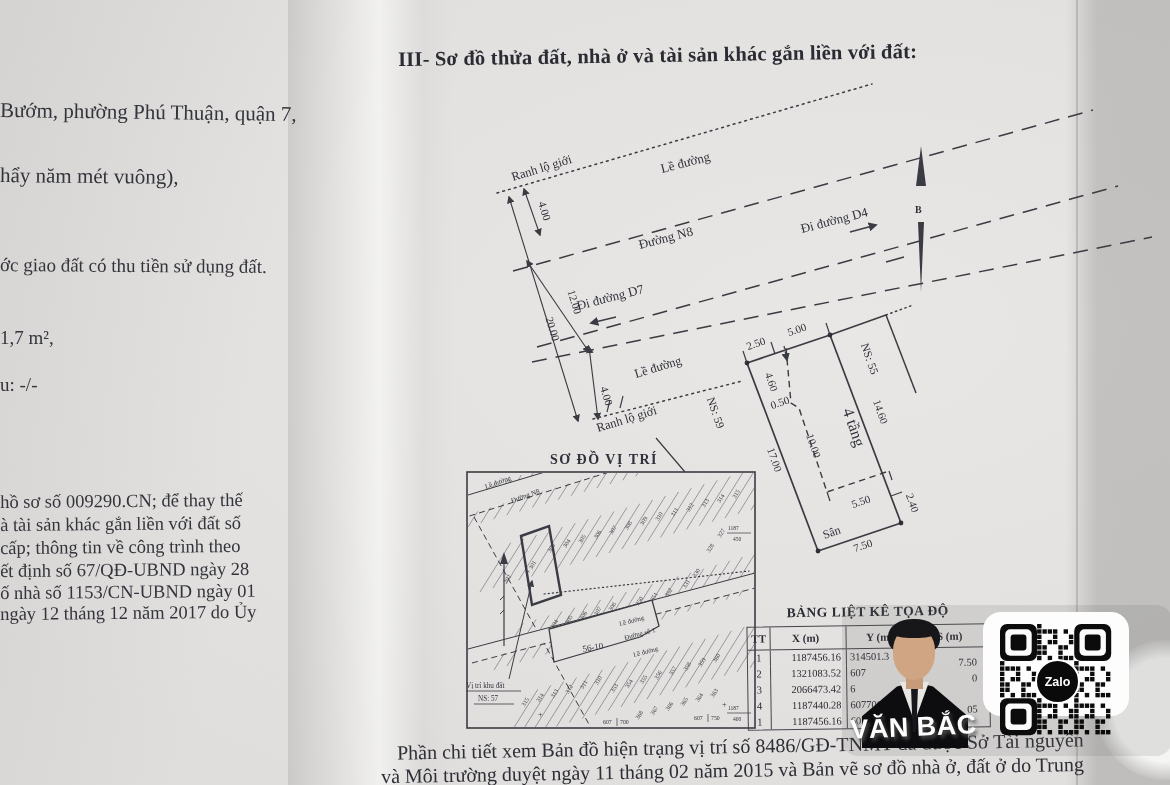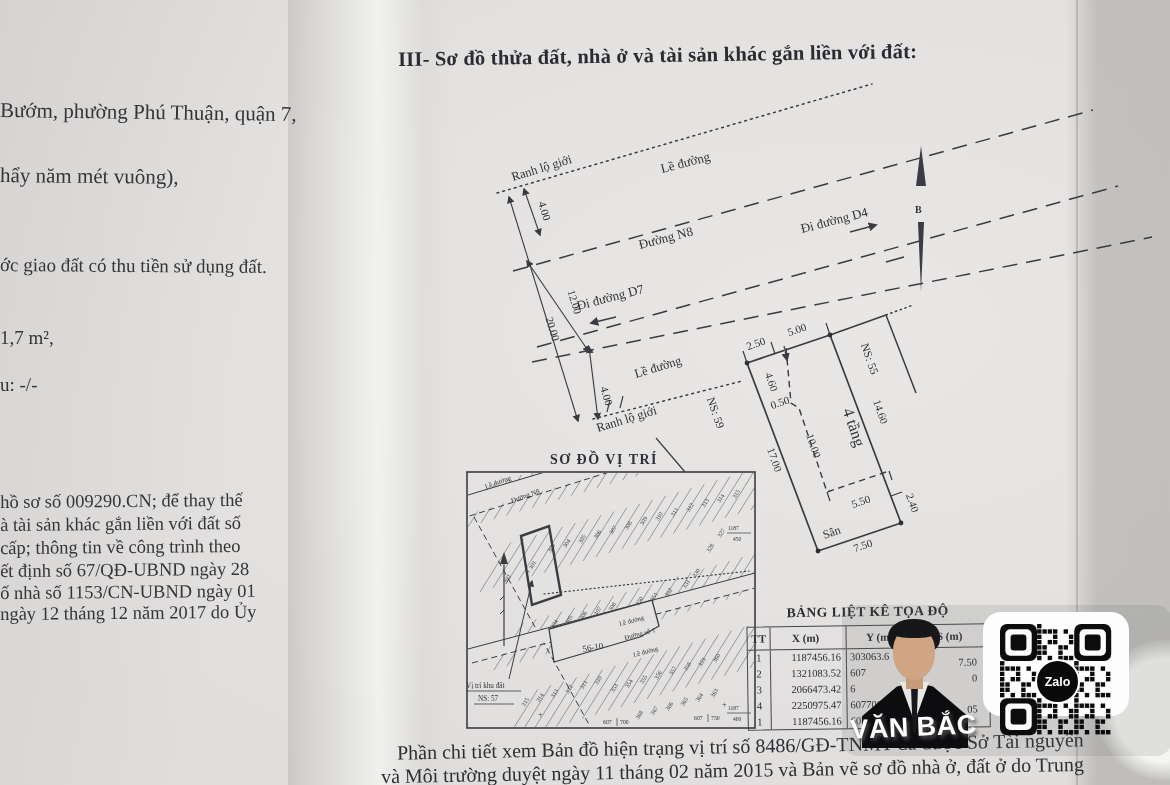--- a/index.html
+++ b/index.html
@@ -362,38 +362,38 @@
       <div class="trow thead">
         <span class="c-tt">TT</span>
         <span class="c-x" style="justify-content:center;">X (m)</span>
         <span class="c-y" style="justify-content:center;">Y (m)</span>
         <span class="c-s" style="text-align:center;display:flex;align-items:center;justify-content:center;">S (m)</span>
       </div>
       <div class="tbodyrows">
         <div class="trow tdata">
           <span class="c-tt">1</span>
           <span class="c-x">1187456.16</span>
-          <span class="c-y">303063.6</span>
+          <span class="c-y">314501.3</span>
           <span class="c-s"></span>
         </div>
         <div class="trow tdata">
           <span class="c-tt">2</span>
           <span class="c-x">1321083.52</span>
           <span class="c-y">607</span>
           <span class="c-s"></span>
         </div>
         <div class="trow tdata">
           <span class="c-tt">3</span>
           <span class="c-x">2066473.42</span>
           <span class="c-y">6</span>
           <span class="c-s"></span>
         </div>
         <div class="trow tdata">
           <span class="c-tt">4</span>
-          <span class="c-x">2250975.47</span>
+          <span class="c-x">1187440.28</span>
           <span class="c-y">607706.60</span>
           <span class="c-s"></span>
         </div>
         <div class="trow tdata">
           <span class="c-tt">1</span>
           <span class="c-x">1187456.16</span>
           <span class="c-y">607</span>
           <span class="c-s"></span>
         </div>
         <span class="sval sv1">7.50</span>

